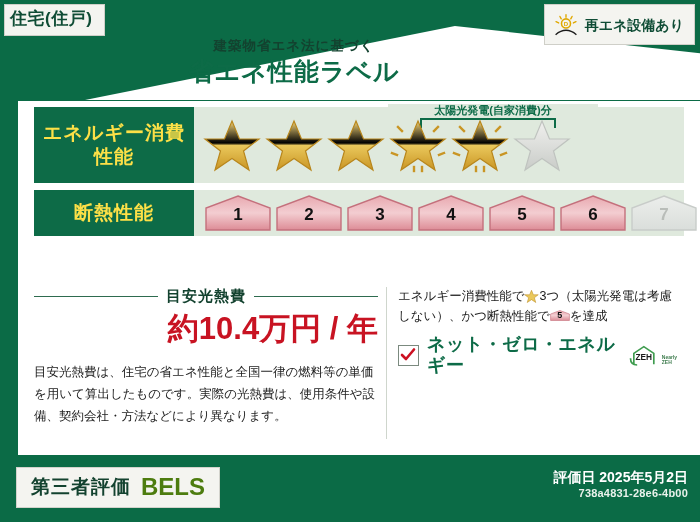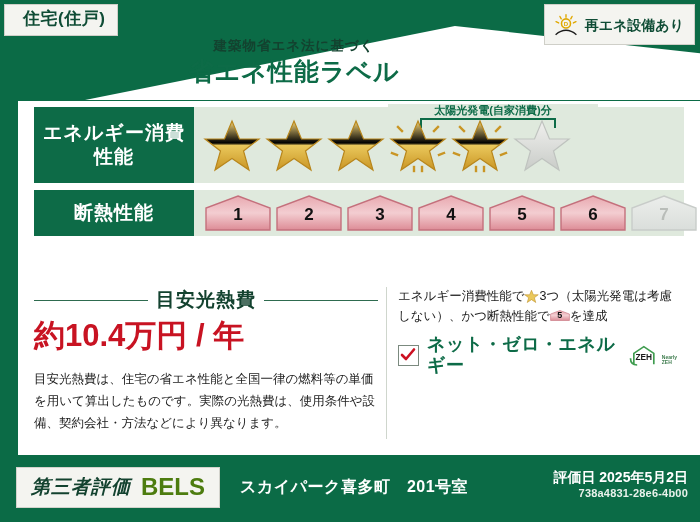--- a/index.html
+++ b/index.html
@@ -24,21 +24,21 @@
   }
   .roof{
     position:absolute;left:55px;top:26px;width:645px;height:80px;
     background:#ffffff;
     clip-path:polygon(0% 100%, 62% 0%, 100% 34%, 100% 100%);
   }
   .tag-housing{
     position:absolute;left:4px;top:4px;
     background:#f4f4f0;
     border:1px solid #cfcfc8;
-    padding:5px 12px 6px 18px;
+    padding:5px 12px 6px 5px;
     font-size:17px;font-weight:bold;color:#0f4c35;
     letter-spacing:.5px;
     line-height:1.1;
   }
   .tag-reene{
     position:absolute;right:5px;top:4px;
     background:#f4f4f0;
     border:1px solid #cfcfc8;
     padding:8px 10px 5px 8px;
     display:flex;align-items:center;gap:6px;
@@ -68,21 +68,21 @@
   .row{
     display:flex;align-items:stretch;
     background:#dfe9dd;
     margin-bottom:7px;
     height:76px;
   }
   .row.insul{height:46px;}
   .row-title{
     width:160px;flex:0 0 160px;
     background:#0d6b47;
-    color:#ffffff;
+    color:#fde047;
     display:flex;align-items:center;justify-content:center;
     font-size:19px;font-weight:bold;letter-spacing:1px;
     line-height:1.25;text-align:center;
   }
   .row.insul .row-title{font-size:19px;}
   .row-body{
     flex:1;position:relative;
     display:flex;align-items:center;
   }
   
@@ -127,24 +127,24 @@
   .divider-v{
     position:absolute;left:352px;top:4px;width:1px;height:152px;
     background:#cfd6cd;
   }
   .lower-right{flex:1;padding-left:20px;position:relative;}
   .cost-head{
     display:flex;align-items:center;gap:8px;margin-top:4px;
   }
   .cost-head .ln{flex:1;height:1px;background:#2e6b4f;}
   .cost-head .tx{
-    font-size:19px;font-weight:bold;color:#13422f;letter-spacing:1px;
+    font-size:15px;font-weight:bold;color:#13422f;letter-spacing:1px;
   }
   .cost-value{
-    text-align:left;
+    text-align:right;
     font-size:31px;font-weight:bold;color:#c81322;
     letter-spacing:0px;
     margin-top:6px;line-height:1.1;
   }
   .cost-note{
     margin-top:16px;
     font-size:12.5px;color:#222;line-height:1.75;
     letter-spacing:0px;
   }
   .zeh-block{margin-bottom:7px;}
@@ -183,21 +183,21 @@
   .footer{
     position:absolute;left:0;bottom:0;width:700px;height:67px;
     background:#0b6b46;
   }
   .bels-box{
     position:absolute;left:16px;top:12px;
     background:#f4f4f0;border:1px solid #d3d3cc;
     padding:5px 14px 6px 14px;
     display:flex;align-items:center;gap:10px;
   }
-  .bels-jp{font-size:19px;font-weight:bold;color:#13422f;letter-spacing:1px;font-style:italic;}
+  .bels-jp{font-size:19px;font-weight:bold;color:#13422f;letter-spacing:1px;}
   .bels-en{font-size:24px;font-weight:bold;color:#4d7c0f;letter-spacing:0px;}
   .addr{
     position:absolute;left:240px;top:22px;
     font-size:16px;font-weight:bold;color:#ffffff;letter-spacing:.5px;
   }
   .eval{
     position:absolute;right:12px;top:14px;text-align:right;
   }
   .eval-date{font-size:14px;font-weight:bold;color:#ffffff;line-height:1.2;}
   .eval-id{font-size:11px;font-weight:bold;color:#eaf2ec;line-height:1.3;letter-spacing:.2px;}
@@ -439,20 +439,19 @@
 
       </div>
     </div>
   </div>
 
   <div class="footer">
     <div class="bels-box">
       <span class="bels-jp">第三者評価</span>
       <span class="bels-en">BELS</span>
     </div>
-    <div class="addr">スカイパーク喜多町　201号室</div>
     <div class="eval">
       <div class="eval-date">評価日 2025年5月2日</div>
       <div class="eval-id">738a4831-28e6-4b00</div>
     </div>
   </div>
 
 </div>
 
 </body></html>

